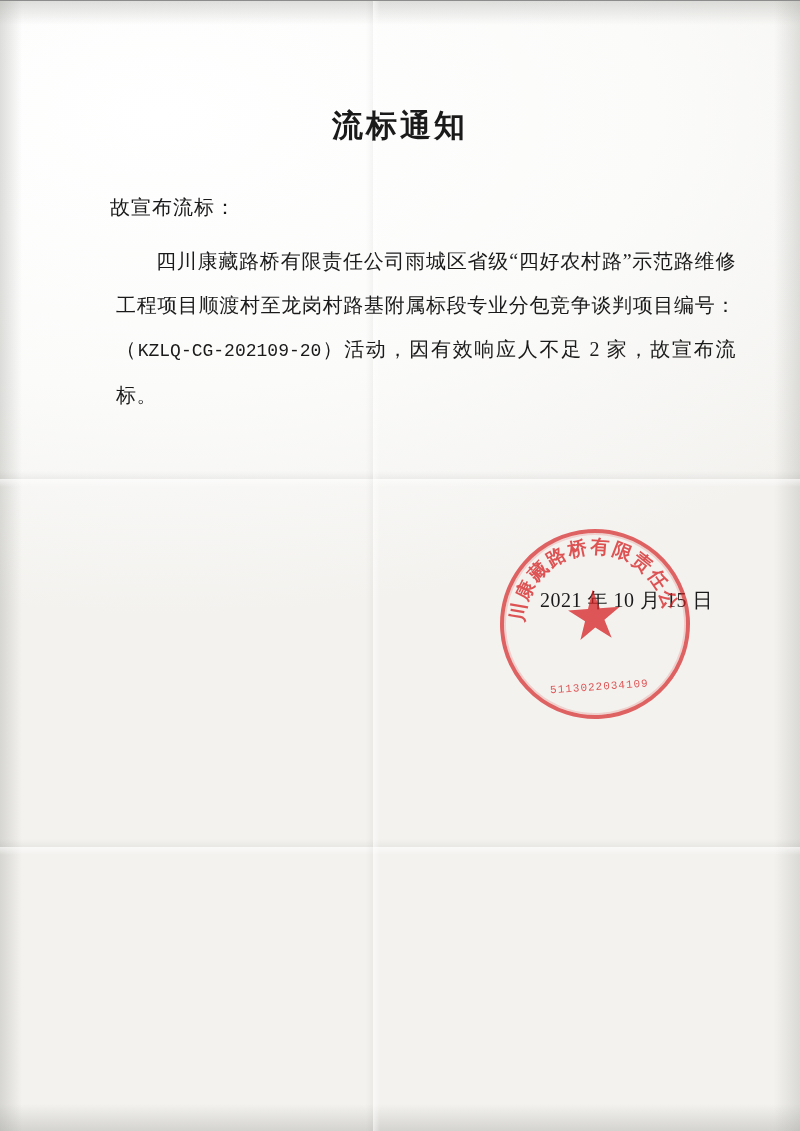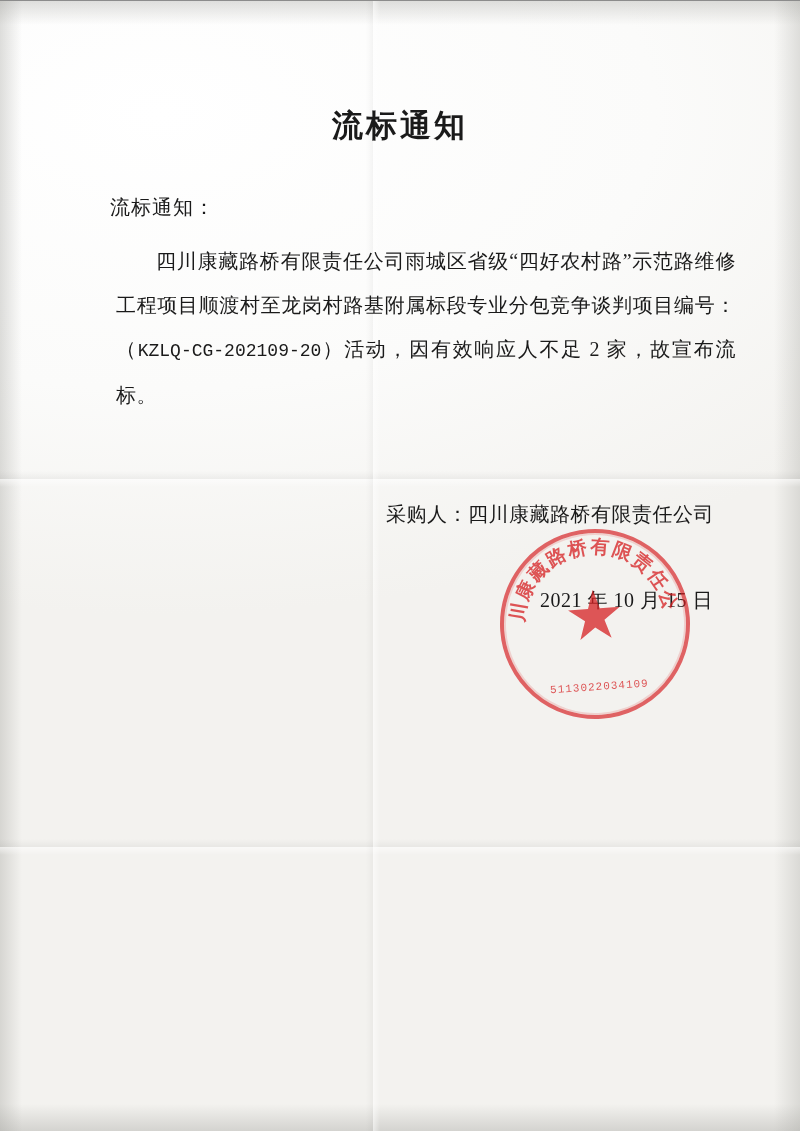--- a/index.html
+++ b/index.html
@@ -155,25 +155,24 @@
 <body>
 
 <div class="page">
 
   <div class="fold f1"></div>
   <div class="fold f2"></div>
   <div class="fold-v"></div>
 
   <div class="doc-title">流标通知</div>
 
-  <div class="salutation">流标通知：</div>
+  <div class="salutation">故宣布流标：</div>
 
   <div class="body-text"><span>四川康藏路桥有限责任公司雨城区省级“四好农村路”示范路维修工程项目顺渡村至龙岗村路基附属标段专业分包竞争谈判项目编号：（</span><span class="mono">KZLQ-CG-202109-20</span><span>）活动，因有效响应人不足 2 家，故宣布流标。</span></div>
 
-  <div class="signer">采购人：四川康藏路桥有限责任公司</div>
   <div class="sign-date">2021 年 10 月 15 日</div>
 
   <div class="seal">
     <svg class="arc-text" viewBox="0 0 182 182">
       <defs>
         <path id="sealArc" d="M 20,91 A 71,71 0 0 1 162,91"></path>
       </defs>
       <text>
         <textPath href="#sealArc" startOffset="50%" text-anchor="middle">四川康藏路桥有限责任公司</textPath>
       </text>

